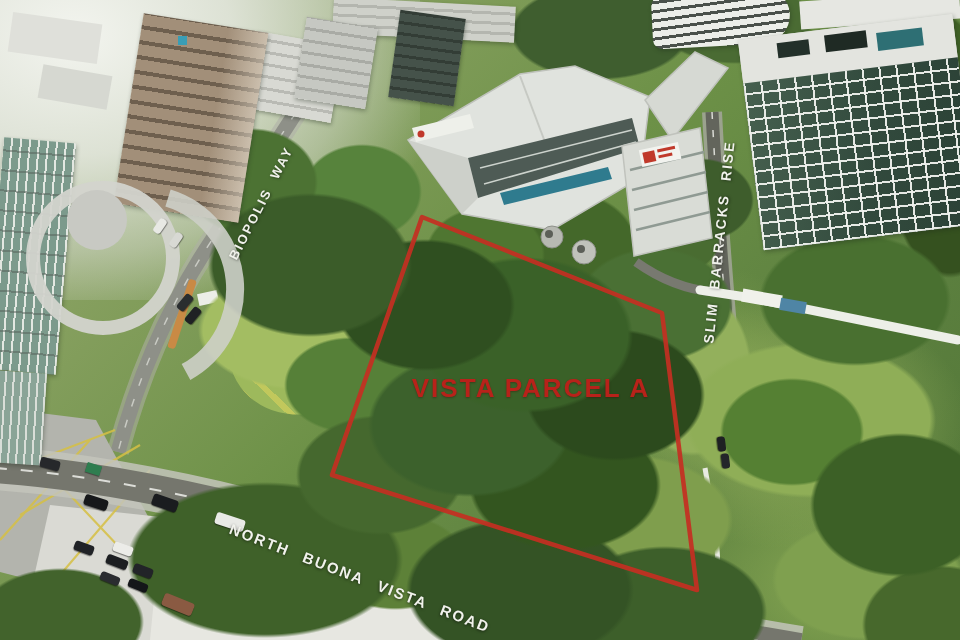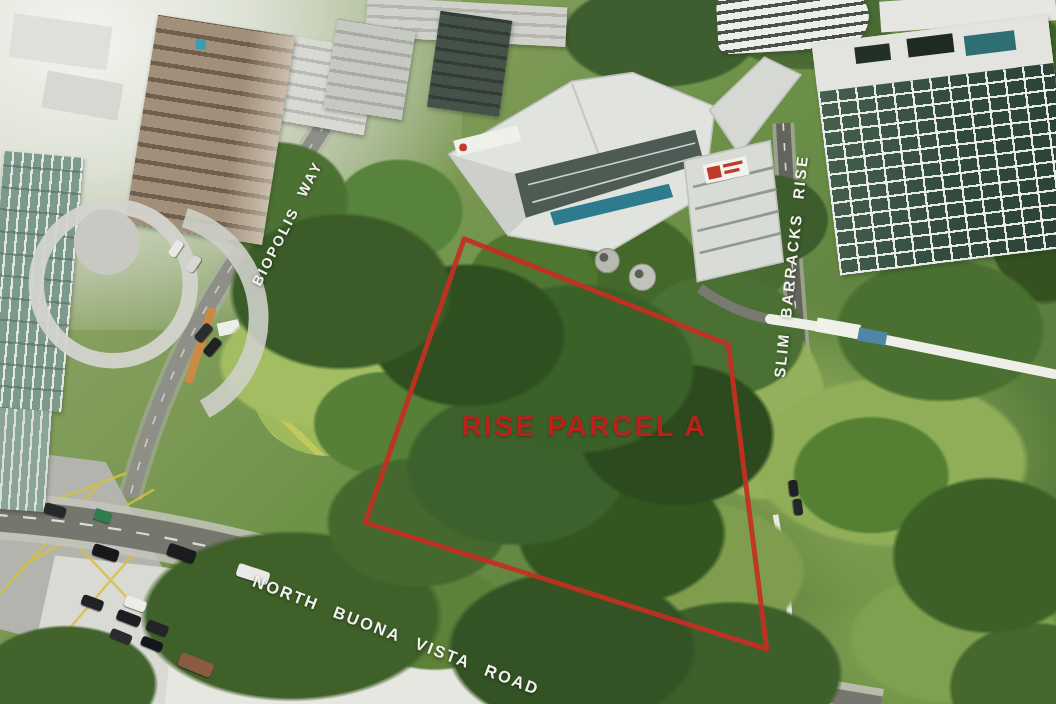--- a/index.html
+++ b/index.html
@@ -212,15 +212,15 @@
     <div style="position:absolute;left:86px;top:464px;width:15px;height:10px;background:#2e7d4f;transform:rotate(18deg);box-shadow:0 1px 1px rgba(0,0,0,.4);"></div>
   </div>
 
   <svg class="layer" viewBox="0 0 960 640">
     <polygon fill="none" stroke="#c42f22" stroke-width="4.5" stroke-linejoin="round" opacity="0.92" points="422,217 662,313 697,590 332,475"></polygon>
   </svg>
 
   <div class="lbl lbl-biopolis">BIOPOLIS WAY</div>
   <div class="lbl lbl-slim">SLIM BARRACKS RISE</div>
   <div class="lbl lbl-nbv">NORTH BUONA VISTA ROAD</div>
-  <div class="lbl lbl-parcel">RISE PARCEL A</div>
+  <div class="lbl lbl-parcel">VISTA PARCEL A</div>
 
 </div>
 
 </body></html>

